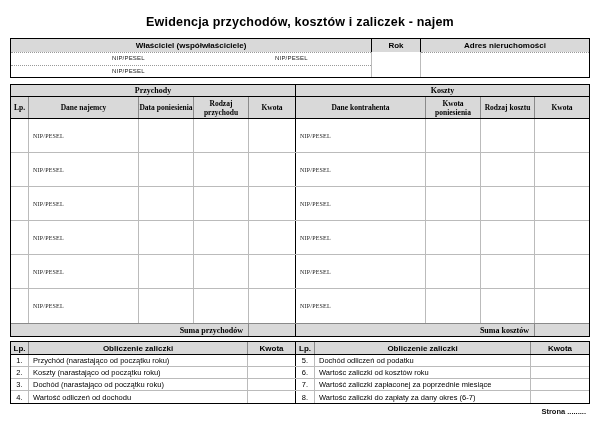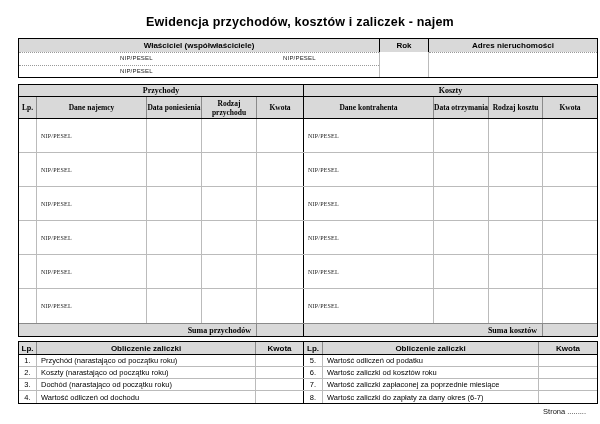--- a/index.html
+++ b/index.html
@@ -1,19 +1,19 @@
 <!DOCTYPE html>
 <html><head>
 <meta charset="utf-8">
 <style>
   html,body{margin:0;padding:0;}
   body{width:600px;height:424px;background:#fff;font-family:"Liberation Sans",sans-serif;color:#000;}
   .page{position:relative;width:600px;height:424px;background:#fff;overflow:hidden;padding-left:12px;}
   .title{position:absolute;top:15px;left:0;width:600px;text-align:center;font-size:12.5px;font-weight:bold;letter-spacing:.2px;}
-  .tbl{position:absolute;left:18px;width:580px;border:1px solid #000;box-sizing:border-box;background:#fff;}
+  .tbl{position:absolute;left:10px;width:580px;border:1px solid #000;box-sizing:border-box;background:#fff;}
   .row{display:flex;box-sizing:border-box;}
   .cell{box-sizing:border-box;display:flex;align-items:center;justify-content:center;overflow:hidden;}
   .gray{background:#d9d9d9;}
   .hd{font-weight:bold;font-size:8px;}
   .hd2{font-weight:bold;font-size:7.5px;line-height:1.2;text-align:center;}
   .bR{border-right:1px solid #000;}
   .bRg{border-right:1px solid #bbb;}
   .bRh{border-right:1px solid #8a8a8a;}
   .bB{border-bottom:1px solid #000;}
   .bBg{border-bottom:1px solid #bbb;}
@@ -42,21 +42,21 @@
   .w-s1{width:238px;} .w-s2{width:239px;}
   .sum-lab{justify-content:flex-end;padding-right:5px;font-weight:bold;font-size:8px;}
   
   .t3{top:341px;}
   .t3 .head{height:13px;}
   .t3-row{height:12px;font-size:7.5px;}
   .w3-lp{width:18px;} .w3-c{width:219px;} .w3-k{width:48px;}
   .w3-lp2{width:19px;} .w3-c2{width:216px;} .w3-k2{width:58px;}
   .item-lab{justify-content:flex-start;padding-left:4px;}
   .lp-num{font-size:7.5px;}
-  .footer{position:absolute;top:407px;right:26px;font-size:7.5px;color:#111;}
+  .footer{position:absolute;top:407px;right:26px;font-size:7.5px;color:#111;font-weight:bold;}
 </style>
 </head>
 <body>
 
 <div class="page">
 
   <div class="title">Ewidencja przychodów, kosztów i zaliczek - najem</div>
 
   <div class="tbl t1">
     <div class="row head">
@@ -86,21 +86,21 @@
       <div class="cell gray hd bR w-g1">Przychody</div>
       <div class="cell gray hd w-g2">Koszty</div>
     </div>
     <div class="row chead bB">
       <div class="cell gray hd2 bRh w-lp">Lp.</div>
       <div class="cell gray hd2 bRh w-dn">Dane najemcy</div>
       <div class="cell gray hd2 bRh w-dt">Data poniesienia</div>
       <div class="cell gray hd2 bRh w-rp">Rodzaj przychodu</div>
       <div class="cell gray hd2 bR w-kw1">Kwota</div>
       <div class="cell gray hd2 bRh w-dk">Dane kontrahenta</div>
-      <div class="cell gray hd2 bRh w-dp">Data otrzymania</div>
+      <div class="cell gray hd2 bRh w-dp">Kwota poniesienia</div>
       <div class="cell gray hd2 bRh w-rk">Rodzaj kosztu</div>
       <div class="cell gray hd2 w-kw2">Kwota</div>
     </div>
 
     <div class="row t2-row bBg">
       <div class="cell bRg w-lp"></div>
       <div class="cell bRg w-dn name-cell">
           <span class="nip">NIP/PESEL</span>
         </div>
       <div class="cell bRg w-dt"></div>
@@ -205,21 +205,21 @@
       <div class="cell gray hd bRh w3-lp2">Lp.</div>
       <div class="cell gray hd bRh w3-c2">Obliczenie zaliczki</div>
       <div class="cell gray hd w3-k2">Kwota</div>
     </div>
 
     <div class="row t3-row bBg">
       <div class="cell bRg w3-lp lp-num">1.</div>
       <div class="cell bRg w3-c item-lab">Przychód (narastająco od początku roku)</div>
       <div class="cell bR w3-k"></div>
       <div class="cell bRg w3-lp2 lp-num">5.</div>
-      <div class="cell bRg w3-c2 item-lab">Wartość odliczeń od podatku</div>
+      <div class="cell bRg w3-c2 item-lab">Dochód odliczeń od podatku</div>
       <div class="cell w3-k2"></div>
     </div>
     <div class="row t3-row bBg">
       <div class="cell bRg w3-lp lp-num">2.</div>
       <div class="cell bRg w3-c item-lab">Koszty (narastająco od początku roku)</div>
       <div class="cell bR w3-k"></div>
       <div class="cell bRg w3-lp2 lp-num">6.</div>
       <div class="cell bRg w3-c2 item-lab">Wartośc zaliczki od kosztów roku</div>
       <div class="cell w3-k2"></div>
     </div>

